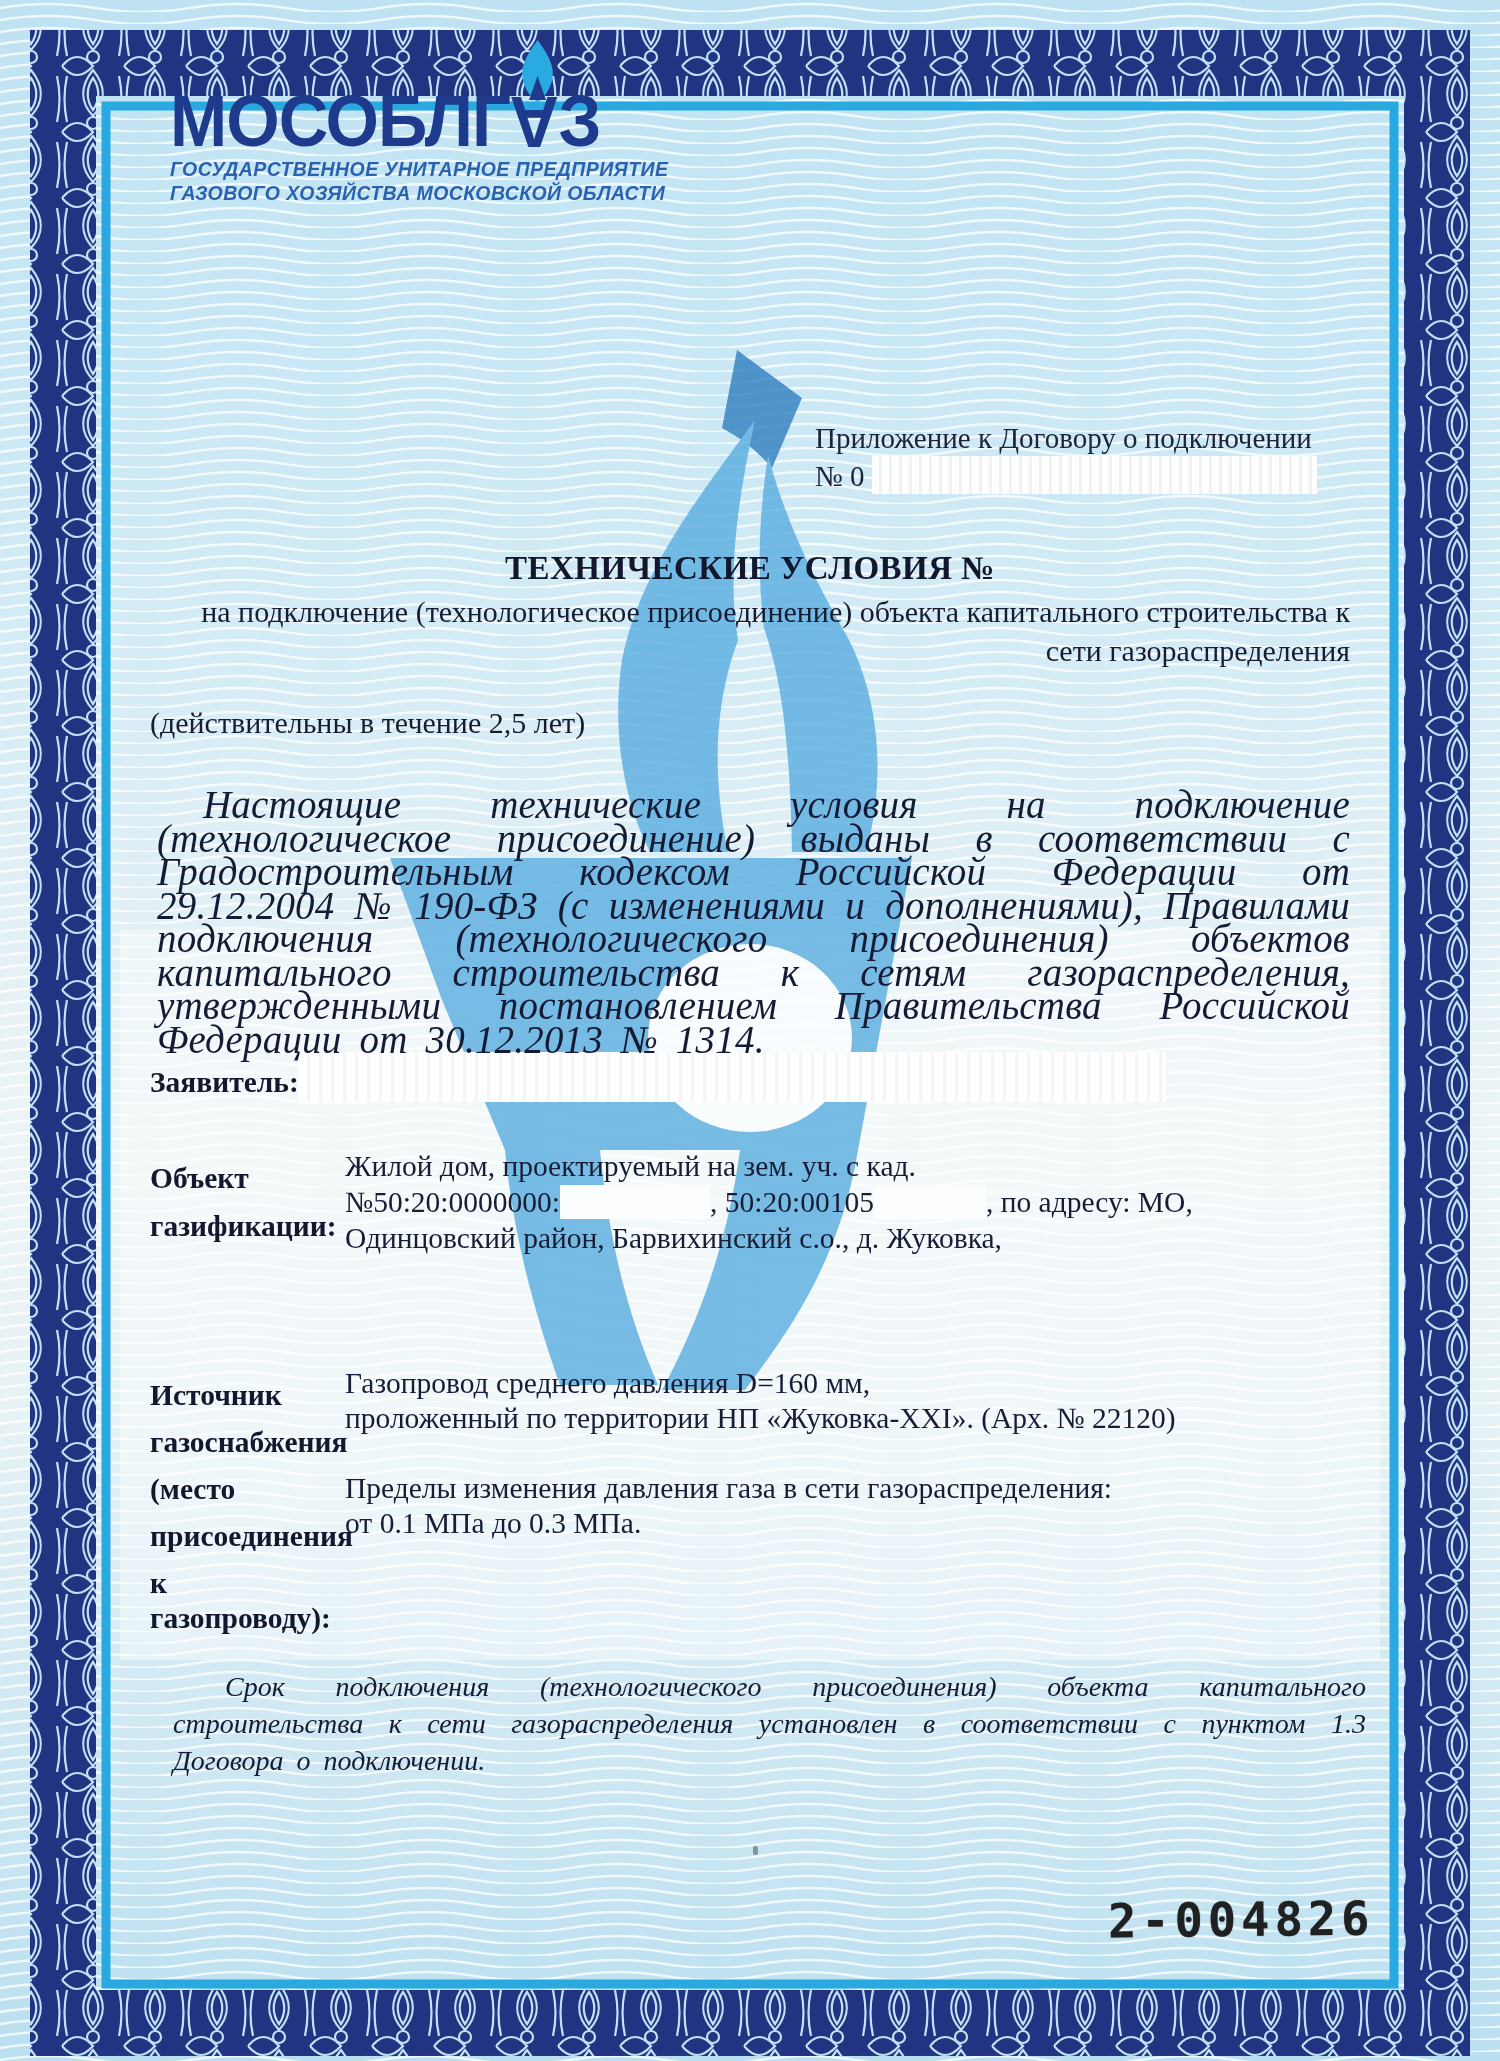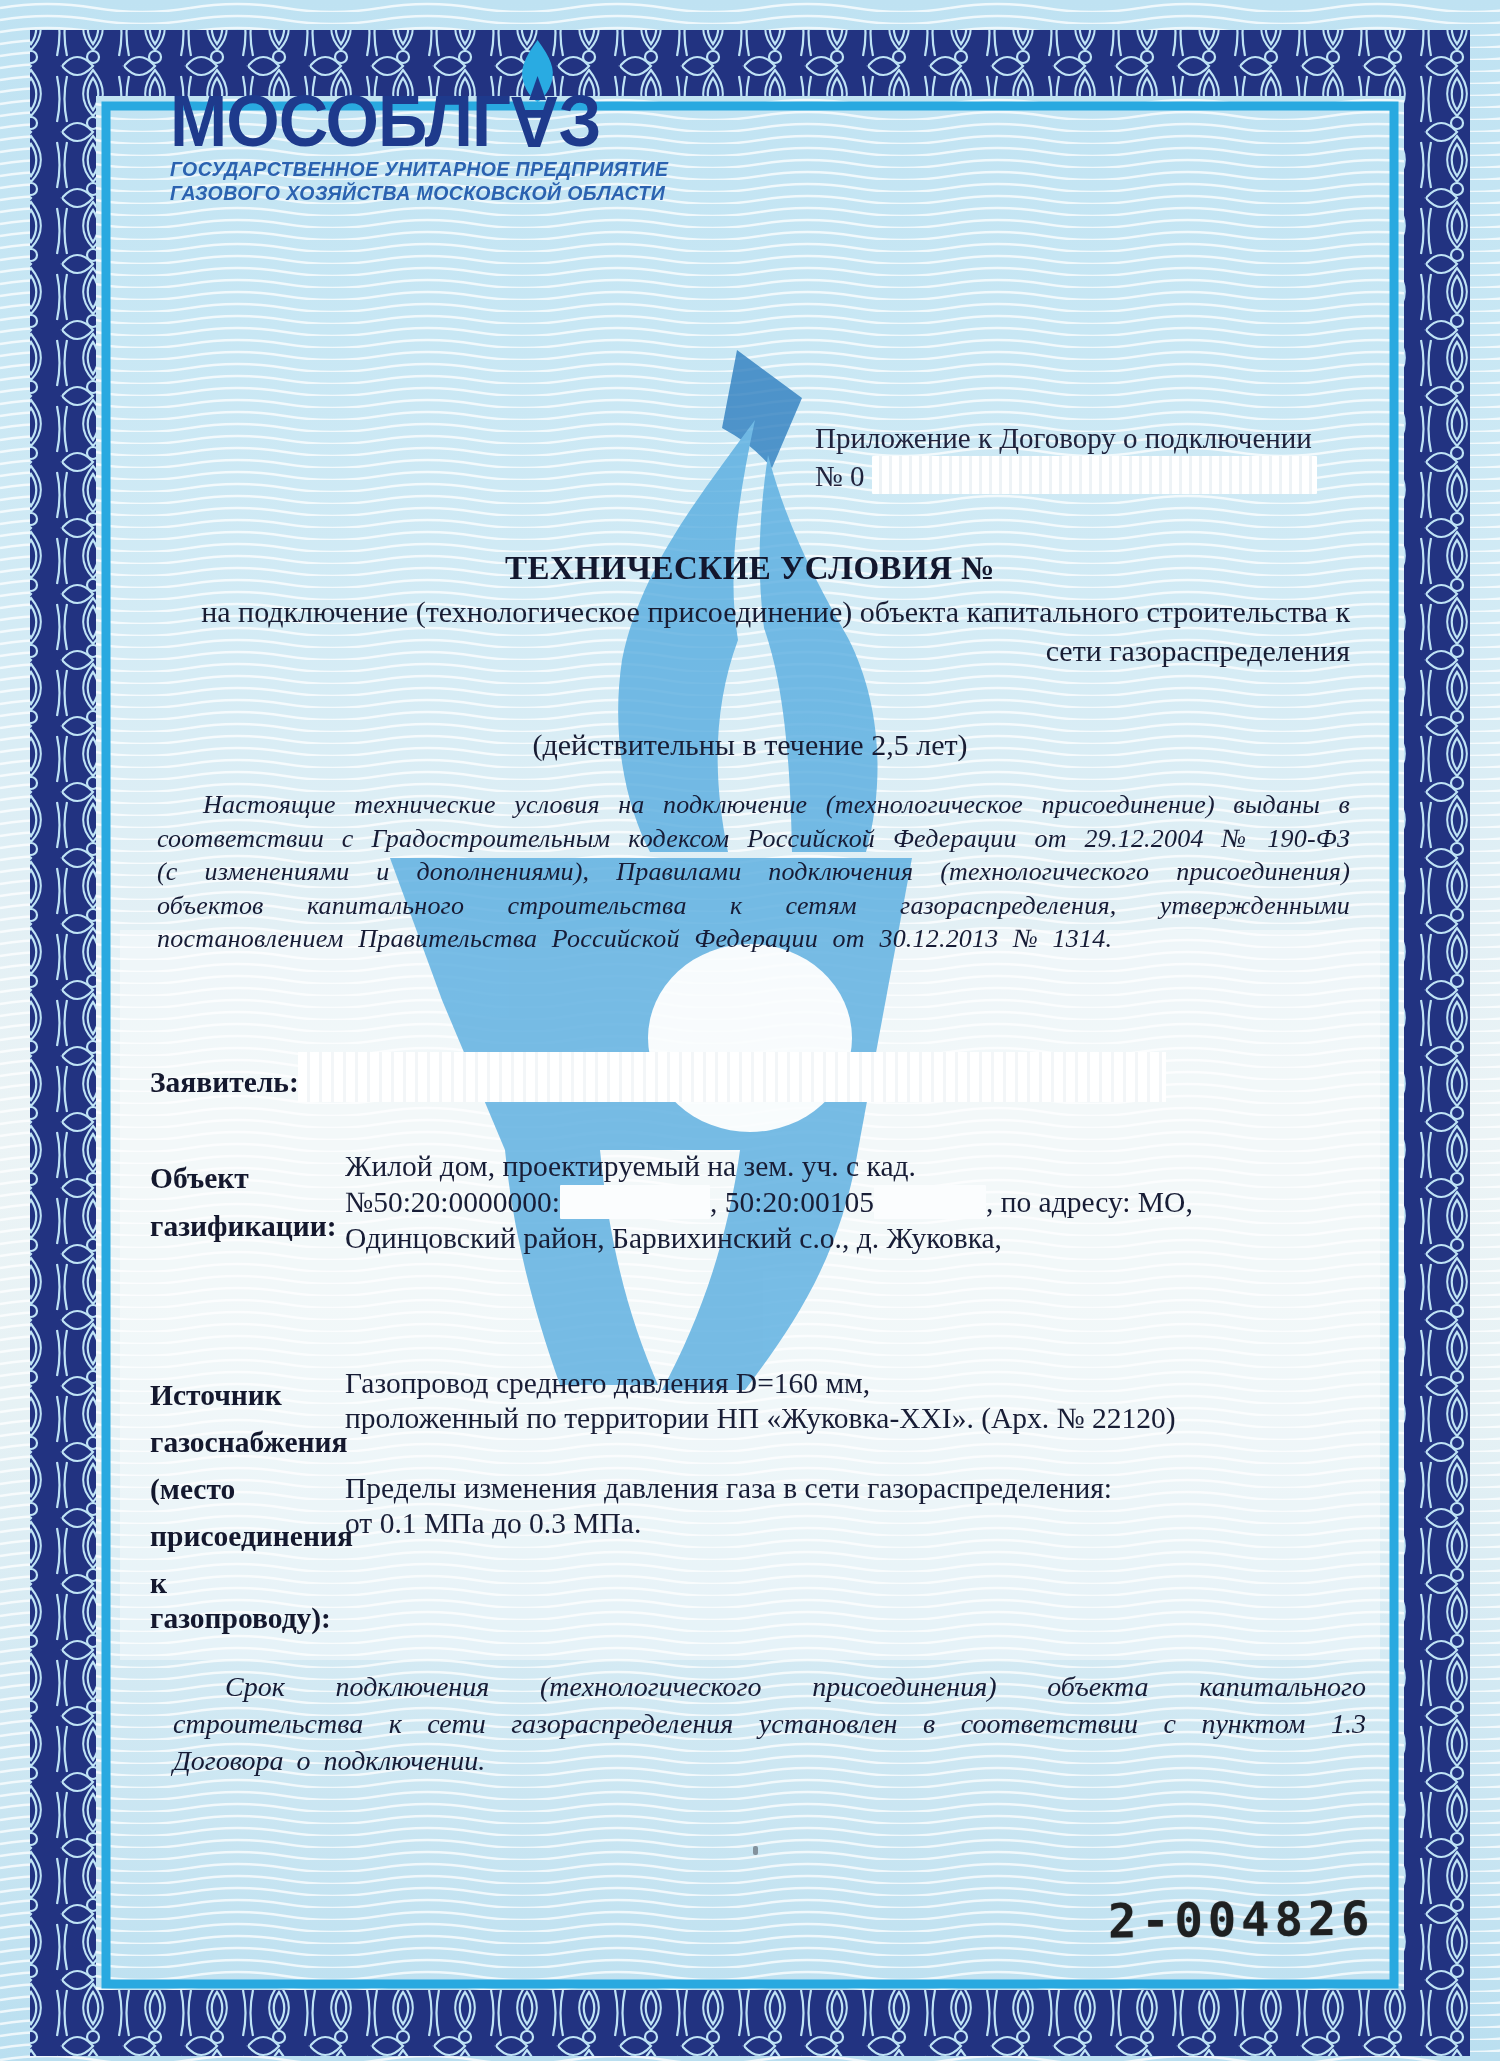--- a/index.html
+++ b/index.html
@@ -30,25 +30,25 @@
   .annex{left:815px;top:420px;font-size:29px;line-height:36px;color:#20233d;}
   .redact{
     display:inline-block;vertical-align:-8px;height:38px;width:445px;
     background:repeating-linear-gradient(90deg,#ffffff 0 7px,#eef3f6 7px 10px);
     border-radius:1px;
   }
 
   
   .doc-title{left:150px;top:550px;width:1200px;text-align:center;font-weight:700;font-size:33px;letter-spacing:.5px;color:#13172e;}
   .doc-sub{left:150px;top:592px;width:1200px;text-align:right;font-size:30px;line-height:39px;color:#181c33;}
-  .validity{left:150px;top:728px;width:1200px;text-align:center;font-size:30px;color:#181c33;}
+  .validity{left:150px;top:706px;width:1200px;text-align:left;font-size:30px;color:#181c33;}
 
   
   .preamble{
-    left:157px;top:788px;width:1193px;font-style:italic;font-size:26px;line-height:33.5px;
+    left:157px;top:788px;width:1193px;font-style:italic;font-size:39px;line-height:33.5px;
     text-align:justify;text-indent:46px;word-spacing:8px;letter-spacing:.2px;color:#161b35;margin:0;
   }
 
   .label{font-weight:700;font-size:29.5px;color:#14182e;margin-top:12px;}
   .val{font-size:29.5px;color:#181d36;}
   .lh{line-height:36px;}
   .lh35{line-height:35px;}
 
   .applicant-label{left:150px;top:1054px;}
   .applicant-redaction{

